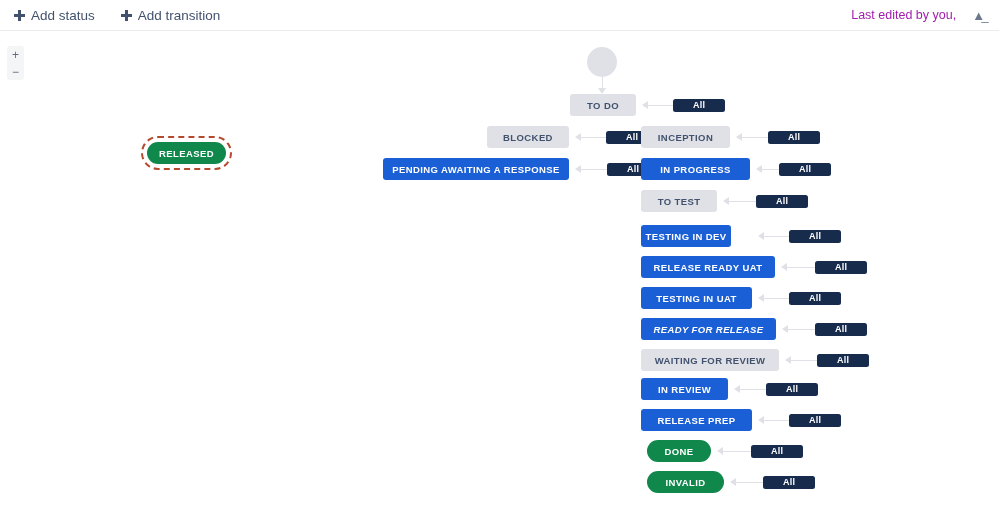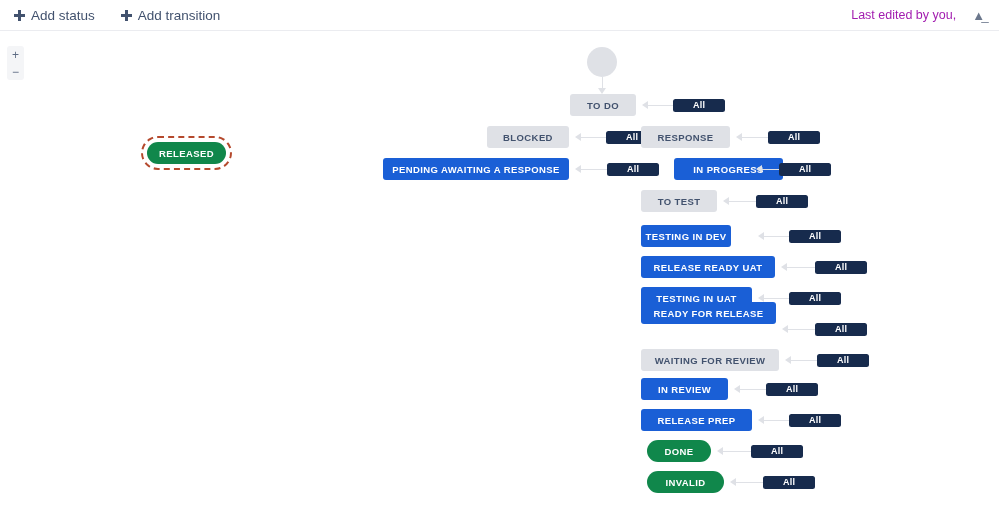--- a/index.html
+++ b/index.html
@@ -239,49 +239,49 @@
 
   <div id="node-layer">
       <div class="node grey" style="left: 570px; top: 63px; width: 66px;">TO DO</div>
       <div class="arrow-left" style="left: 642px; top: 70px;"></div>
       <div class="conn" style="left: 648px; top: 74px; width: 25px;"></div>
       <div class="badge-all" style="left: 673px; top: 67.5px;">All</div>
       <div class="node grey" style="left: 487px; top: 95px; width: 82px;">BLOCKED</div>
       <div class="arrow-left" style="left: 575px; top: 102px;"></div>
       <div class="conn" style="left: 581px; top: 106px; width: 25px;"></div>
       <div class="badge-all" style="left: 606px; top: 99.5px;">All</div>
-      <div class="node grey" style="left: 641px; top: 95px; width: 89px;">RESPONSE</div>
+      <div class="node grey" style="left: 641px; top: 95px; width: 89px;">INCEPTION</div>
       <div class="arrow-left" style="left: 736px; top: 102px;"></div>
       <div class="conn" style="left: 742px; top: 106px; width: 26px;"></div>
       <div class="badge-all" style="left: 768px; top: 99.5px;">All</div>
       <div class="node blue" style="left: 383px; top: 127px; width: 186px;">PENDING AWAITING A RESPONSE</div>
       <div class="arrow-left" style="left: 575px; top: 134px;"></div>
       <div class="conn" style="left: 581px; top: 138px; width: 26px;"></div>
       <div class="badge-all" style="left: 607px; top: 131.5px;">All</div>
-      <div class="node blue" style="left: 674px; top: 127px; width: 109px;">IN PROGRESS</div>
+      <div class="node blue" style="left: 641px; top: 127px; width: 109px;">IN PROGRESS</div>
       <div class="arrow-left" style="left: 756px; top: 134px;"></div>
       <div class="conn" style="left: 762px; top: 138px; width: 17px;"></div>
       <div class="badge-all" style="left: 779px; top: 131.5px;">All</div>
       <div class="node grey" style="left: 641px; top: 159px; width: 76px;">TO TEST</div>
       <div class="arrow-left" style="left: 723px; top: 166px;"></div>
       <div class="conn" style="left: 729px; top: 170px; width: 27px;"></div>
       <div class="badge-all" style="left: 756px; top: 163.5px;">All</div>
       <div class="node blue" style="left: 641px; top: 194px; width: 90px;">TESTING IN DEV</div>
       <div class="arrow-left" style="left: 758px; top: 201px;"></div>
       <div class="conn" style="left: 764px; top: 205px; width: 25px;"></div>
       <div class="badge-all" style="left: 789px; top: 198.5px;">All</div>
       <div class="node blue" style="left: 641px; top: 225px; width: 134px;">RELEASE READY UAT</div>
       <div class="arrow-left" style="left: 781px; top: 232px;"></div>
       <div class="conn" style="left: 787px; top: 236px; width: 28px;"></div>
       <div class="badge-all" style="left: 815px; top: 229.5px;">All</div>
       <div class="node blue" style="left: 641px; top: 256px; width: 111px;">TESTING IN UAT</div>
       <div class="arrow-left" style="left: 758px; top: 263px;"></div>
       <div class="conn" style="left: 764px; top: 267px; width: 25px;"></div>
       <div class="badge-all" style="left: 789px; top: 260.5px;">All</div>
-      <div class="node blue" style="left: 641px; top: 271px; width: 135px;">READY FOR RELEASE</div>
+      <div class="node blue" style="left: 641px; top: 287px; width: 135px; font-style: italic;">READY FOR RELEASE</div>
       <div class="arrow-left" style="left: 782px; top: 294px;"></div>
       <div class="conn" style="left: 788px; top: 298px; width: 27px;"></div>
       <div class="badge-all" style="left: 815px; top: 291.5px;">All</div>
       <div class="node grey" style="left: 641px; top: 318px; width: 138px;">WAITING FOR REVIEW</div>
       <div class="arrow-left" style="left: 785px; top: 325px;"></div>
       <div class="conn" style="left: 791px; top: 329px; width: 26px;"></div>
       <div class="badge-all" style="left: 817px; top: 322.5px;">All</div>
       <div class="node blue" style="left: 641px; top: 347px; width: 87px;">IN REVIEW</div>
       <div class="arrow-left" style="left: 734px; top: 354px;"></div>
       <div class="conn" style="left: 740px; top: 358px; width: 26px;"></div>

